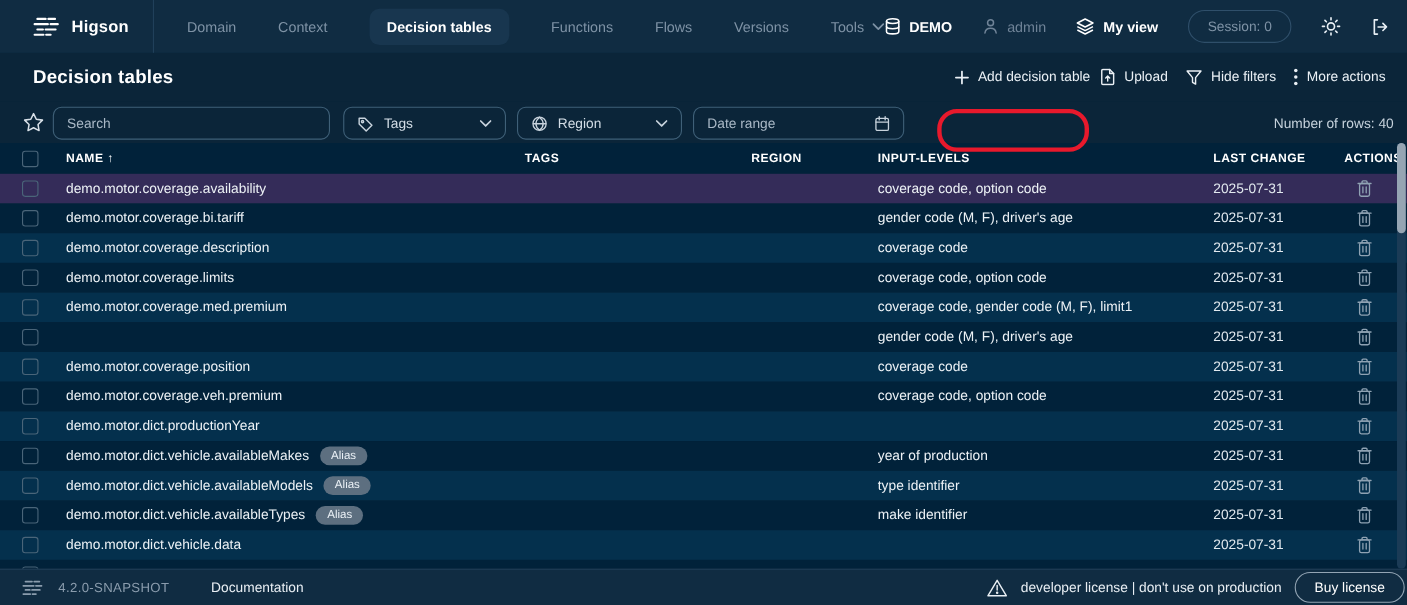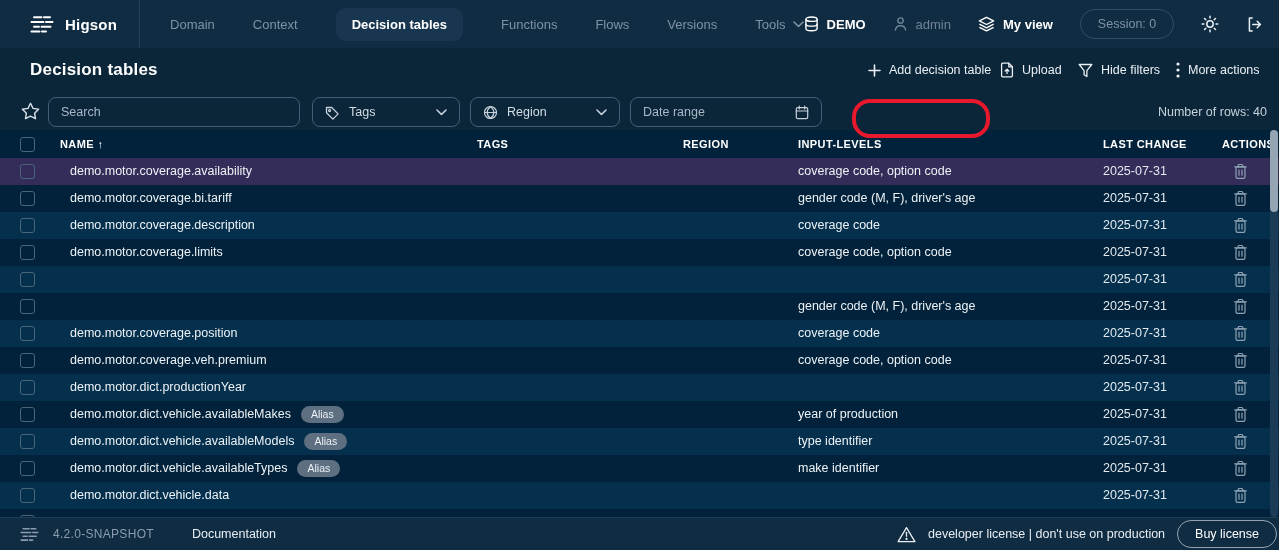--- a/index.html
+++ b/index.html
@@ -59,21 +59,21 @@
   .th { position:absolute; top:0; line-height:28px; color:#FFFFFF; font-size:11px; font-weight:700; letter-spacing:.4px; white-space:nowrap; }
   .rows { position:absolute; top:158px; left:0; width:1279px; }
   .row { position:relative; width:1279px; height:27px; }
   .row.dark { background:#01223A; } .row.light { background:#04304D; }
   .row.selected { background:#342C59; }
   .row.partial { height:8px; overflow:hidden; background:#01223A; }
   .cb { position:absolute; left:20px; top:6px; width:15px; height:15px;
     border:1.5px solid #4A6579; border-radius:3px; background:transparent; cursor:pointer; }
   .thead .cb { top:6.5px; }
   .cell { position:absolute; top:0; line-height:27px; font-size:12.5px; color:#EDF2F6; white-space:nowrap; }
-  .c-name { left:70px; display:flex; align-items:center; gap:10px; }
+  .c-name { left:60px; display:flex; align-items:center; gap:10px; }
   .c-input { left:798px; } .c-date { left:1103px; color:#E2E9EF; }
   .alias-badge { background:#5D6F80; color:#EAF0F5; font-size:10.5px; line-height:17px;
     padding:0 10px; border-radius:9px; display:inline-block; }
   .trash { position:absolute; left:1233px; top:5px; width:16px; height:17px; cursor:pointer;
     background:none; border:none; color:#8FA2B3; padding:0; }
 
   
   .scroll-track { position:absolute; left:1270px; top:130px; width:8px; height:387px; background:#1B3B56; border-radius:4px; }
   .scroll-thumb { position:absolute; left:1270px; top:130px; width:8px; height:82px; background:#96A5B3; border-radius:4px; cursor:grab; }
 
@@ -320,20 +320,24 @@
           <svg width="15" height="17" viewBox="0 0 15 17" fill="none" stroke="currentColor" stroke-width="1.2" stroke-linecap="round">
     <path d="M5.2 3.6V2.5a1 1 0 0 1 1-1h2.6a1 1 0 0 1 1 1v1.1"></path>
     <path d="M1.6 3.8h11.8"></path>
     <rect x="3" y="3.8" width="9" height="11.6" rx="1.6"></rect>
     <path d="M6 7v5.2M9 7v5.2"></path>
   </svg>
         </button>
       </div>
       <div class="row light">
         <span class="cb"></span>
+        <div class="cell c-name">
+          <span>demo.motor.coverage.med.premium</span>
+        </div>
+        <div class="cell c-input">coverage code, gender code (M, F), limit1</div>
         <div class="cell c-date">2025-07-31</div>
         <button class="trash">
           <svg width="15" height="17" viewBox="0 0 15 17" fill="none" stroke="currentColor" stroke-width="1.2" stroke-linecap="round">
     <path d="M5.2 3.6V2.5a1 1 0 0 1 1-1h2.6a1 1 0 0 1 1 1v1.1"></path>
     <path d="M1.6 3.8h11.8"></path>
     <rect x="3" y="3.8" width="9" height="11.6" rx="1.6"></rect>
     <path d="M6 7v5.2M9 7v5.2"></path>
   </svg>
         </button>
       </div>

